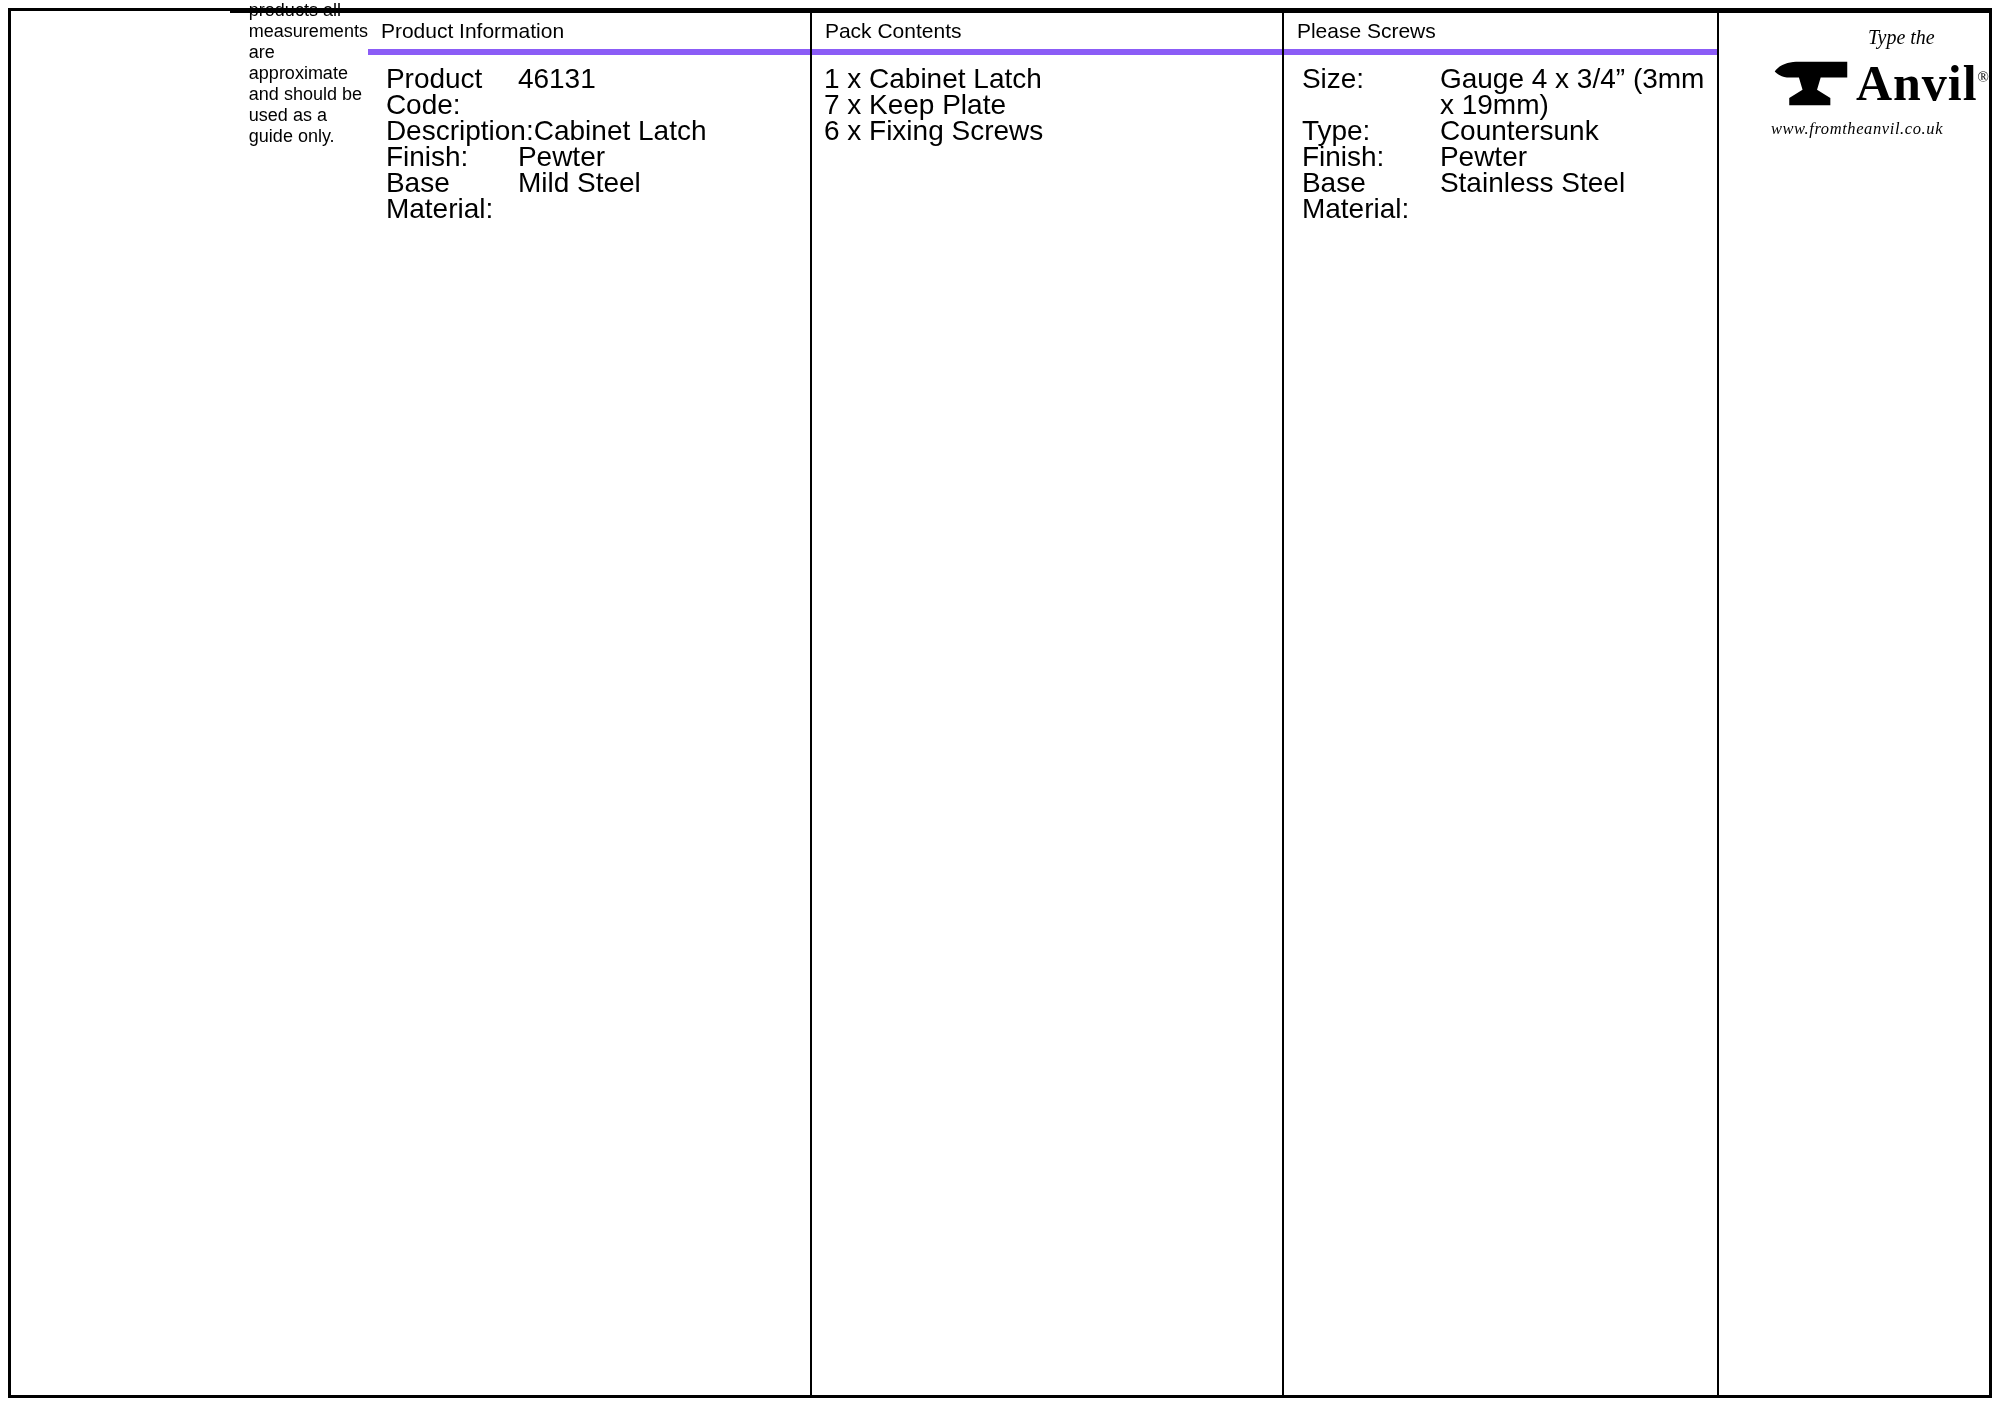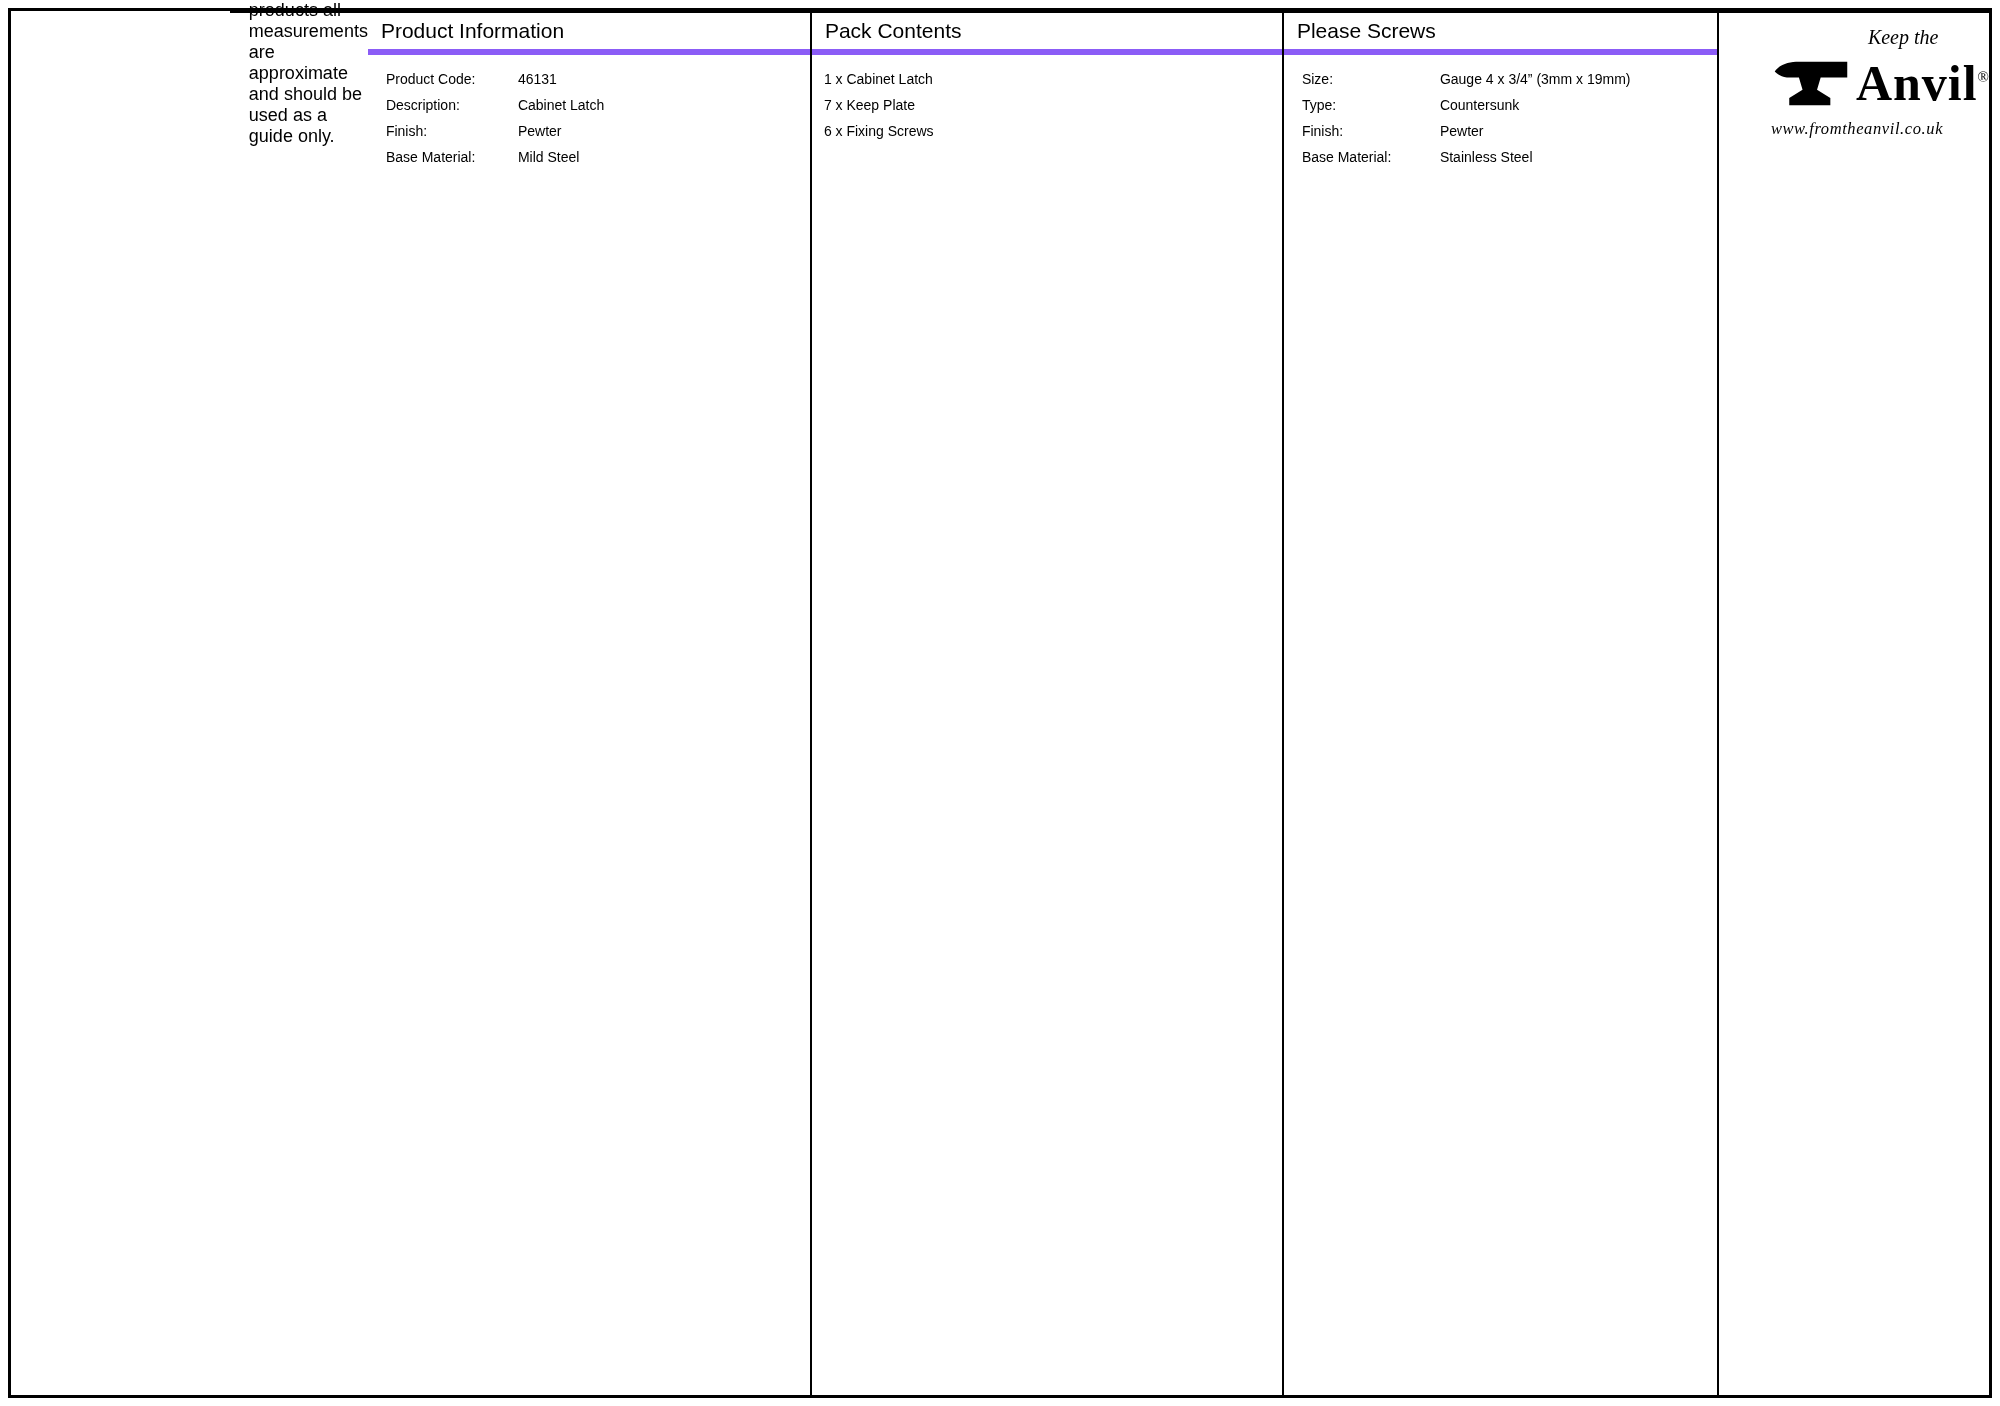--- a/index.html
+++ b/index.html
@@ -17,21 +17,21 @@
   
   .note-row{border-top:2px solid #000;height:36px;display:flex;align-items:center;
             padding-left:19px;font-size:18px;}
   
   .bottom-table{border-top:2px solid #000;flex:1;display:flex;min-height:0;}
   .col{border-right:2px solid #000;display:flex;flex-direction:column;box-sizing:border-box;}
   .col.col4{border-right:none;flex:1;}
   .col1{width:444px;}.col2{width:472px;}.col3{width:435px;}
   .cell-header{height:36px;border-bottom:6px solid #8b5cf6;display:flex;align-items:center;
                padding-left:13px;font-size:21px;flex:0 0 auto;}
-  .cell-body{padding:11px 8px 0 18px;font-size:14px;line-height:26px;}
+  .cell-body{padding:11px 8px 0 18px;font-size:28px;line-height:26px;}
   .kv{display:flex;}
   .kv .k{flex:0 0 132px;}
   .col3 .kv .k{flex:0 0 138px;}
   
   .logo-col{padding:14px 0 0 52px;}
   .logo-top{display:flex;align-items:flex-end;gap:5px;}
   .anvil-icon{width:80px;height:58px;flex:0 0 auto;}
   .logo-words{display:flex;flex-direction:column;}
   .from-the{font-family:"Liberation Serif",serif;font-style:italic;font-size:20px;
             line-height:20px;margin-left:12px;margin-bottom:-2px;}
@@ -231,21 +231,21 @@
       </div>
     </div>
 
     <div class="col col4 logo-col">
       <div class="logo">
         <div class="logo-top">
           <svg class="anvil-icon" viewBox="0 0 64 48">
             <path d="M2,12 C6,6 14,4 22,4 L62,4 L62,17 L40,17 L37,27 L48,34 L48,40 L14,40 L14,34 L25,27 L22,17 L12,17 C7,16 4,14 2,12 Z" fill="#000"></path>
           </svg>
           <div class="logo-words">
-            <div class="from-the">Keep the</div>
+            <div class="from-the">Type the</div>
             <div class="anvil-line">
               <span>Anvil</span><span class="reg">®</span>
             </div>
           </div>
         </div>
         <div class="logo-url">www.fromtheanvil.co.uk</div>
       </div>
     </div>
 
   </div>

